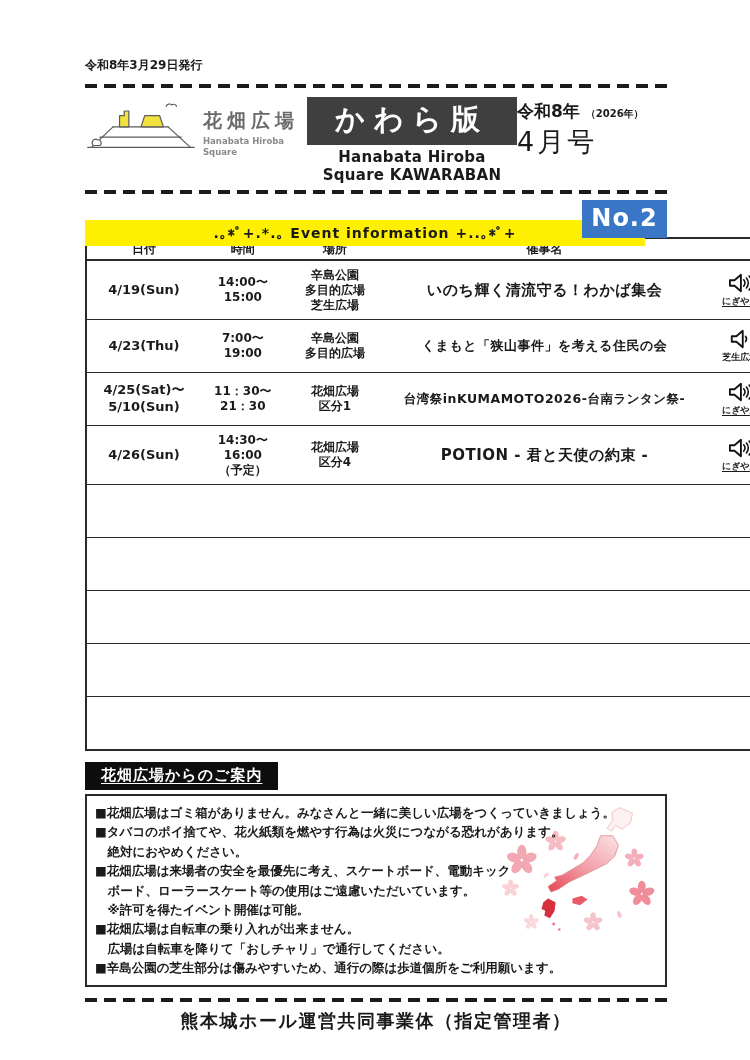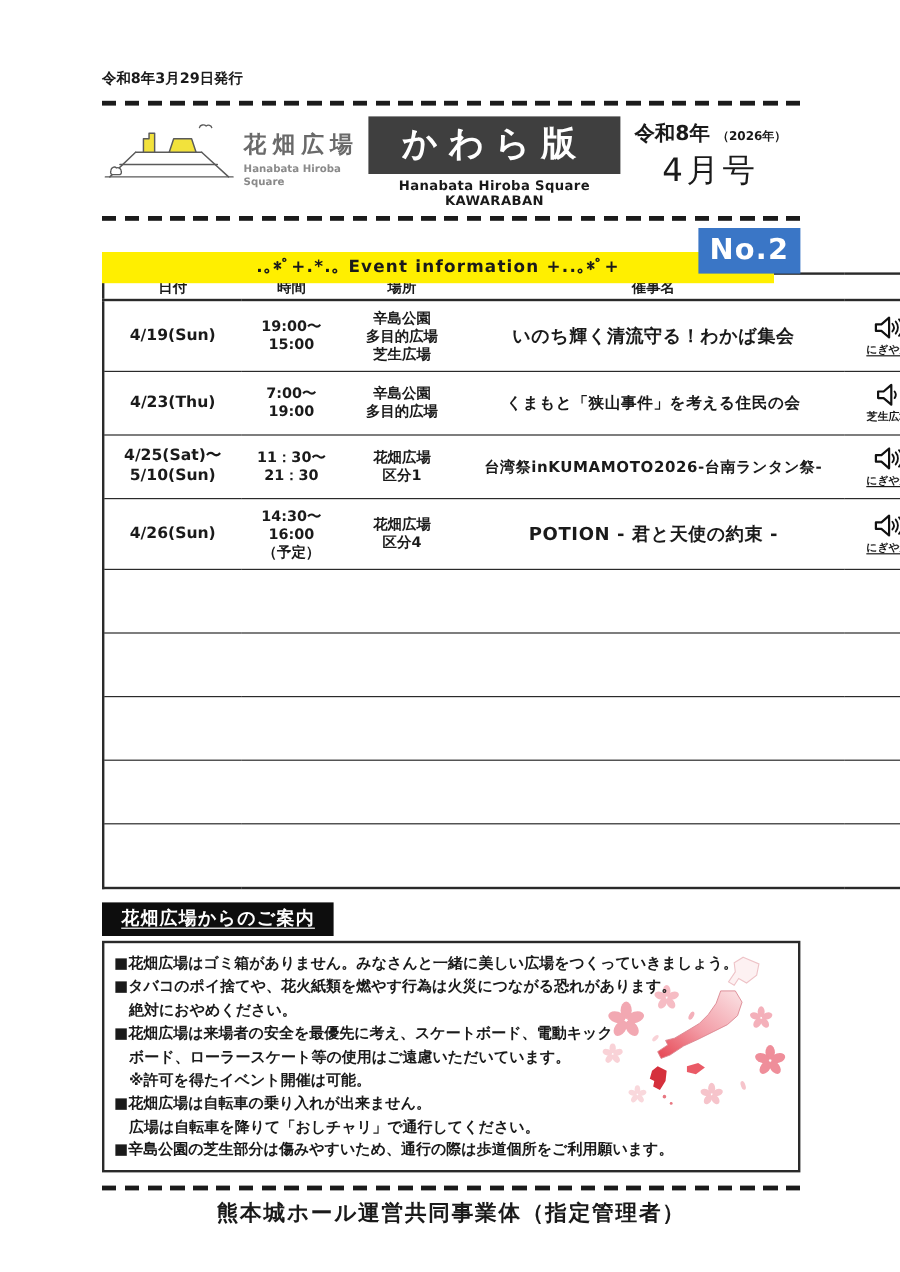--- a/index.html
+++ b/index.html
@@ -13,22 +13,22 @@
 
   
   .masthead{display:flex;align-items:flex-start;padding:9px 0 6px;}
   .logo{display:flex;align-items:flex-start;}
   .logo-svg{width:112px;height:56px;}
   .logo-text{margin-left:6px;margin-top:11px;}
   .logo-title{font-size:19px;font-weight:bold;color:#6a6a6a;letter-spacing:5px;white-space:nowrap;}
   .logo-sub{font-size:8.5px;font-weight:bold;color:#8a8a8a;white-space:pre-line;line-height:1.35;margin-top:2px;}
   .title-wrap{margin-left:8px;width:212px;text-align:center;}
   .title-box{background:#3f3f3f;color:#ffffff;font-size:29px;font-weight:bold;letter-spacing:9px;padding:3px 16px 5px;}
-  .title-caption{font-size:11px;font-weight:bold;margin-top:3px;letter-spacing:0.3px;}
-  .issue-wrap{margin-left:auto;text-align:center;padding-top:3px;min-width:150px;}
+  .title-caption{font-size:15px;font-weight:bold;margin-top:3px;letter-spacing:0.3px;}
+  .issue-wrap{margin-left:auto;padding-top:3px;min-width:150px;}
   .issue-era{font-size:17px;font-weight:bold;white-space:nowrap;}
   .issue-era .western{font-size:10px;font-weight:bold;}
   .issue-month{font-size:27px;font-weight:normal;letter-spacing:3px;margin-top:1px;}
 
   
   .banner-row{position:relative;margin-top:8px;height:32px;}
   .event-banner{position:absolute;left:0;top:18px;width:560px;height:26px;background:#ffef00;
                 text-align:center;font-size:14px;font-weight:bold;line-height:26px;letter-spacing:1px;}
   .no-badge{position:absolute;right:0;top:-2px;width:85px;height:38px;background:#3a76c6;color:#ffffff;
             font-size:24px;font-weight:bold;text-align:center;line-height:37px;z-index:2;letter-spacing:1px;}
@@ -134,21 +134,21 @@
         <th>日付</th>
         <th>時間</th>
         <th>場所</th>
         <th>催事名</th>
         <th></th>
       </tr>
     </thead>
     <tbody>
       <tr class="r1">
         <td class="cell-date">4/19(Sun)</td>
-        <td class="cell-time">19:00〜
+        <td class="cell-time">14:00〜
 15:00</td>
         <td class="cell-place">辛島公園
 多目的広場
 芝生広場</td>
         <td class="cell-event">いのち輝く清流守る！わかば集会</td>
         <td class="cell-noise">
           <span class="noise-icon">
             <svg viewBox="0 0 28 24" xmlns="http://www.w3.org/2000/svg">
               <path d="M3 9 h5 l7 -6 v18 l-7 -6 H3 z" fill="none" stroke="#111" stroke-width="2" stroke-linejoin="round"></path>
               <path d="M18 8.5 a5.5 5.5 0 0 1 0 7" fill="none" stroke="#111" stroke-width="1.7" stroke-linecap="round"></path>

